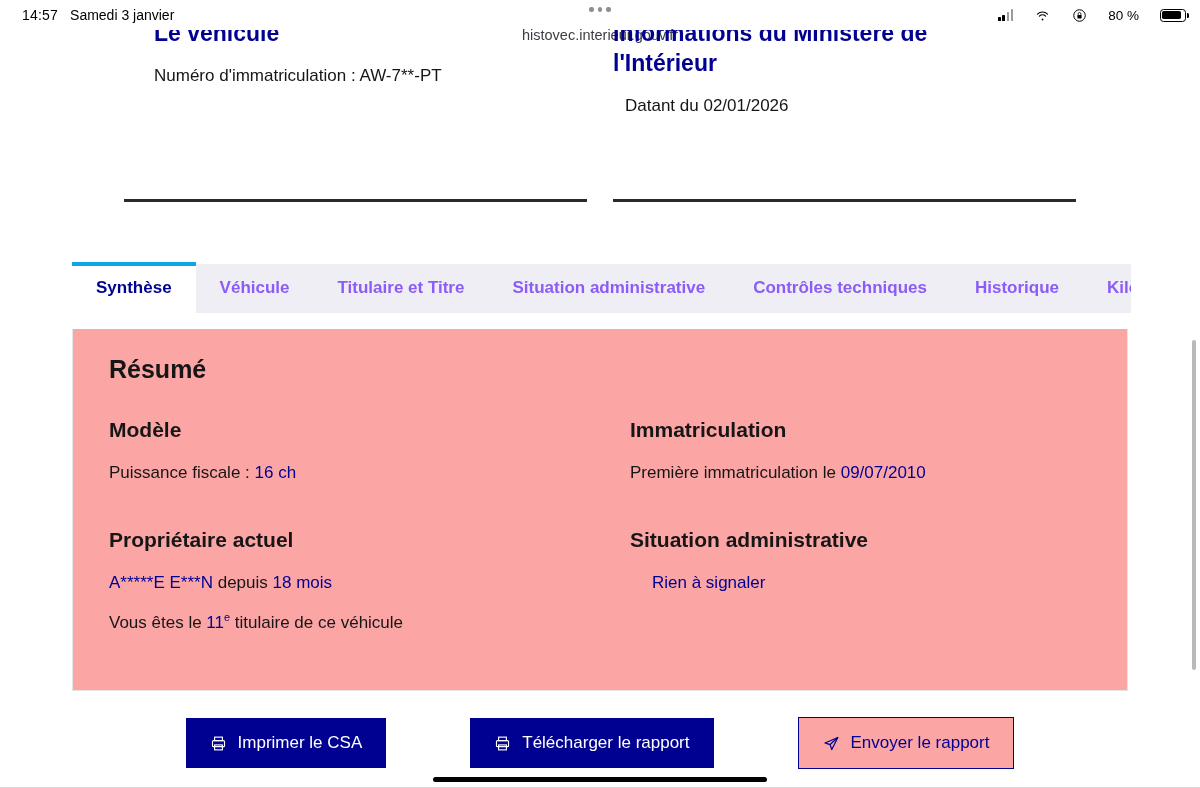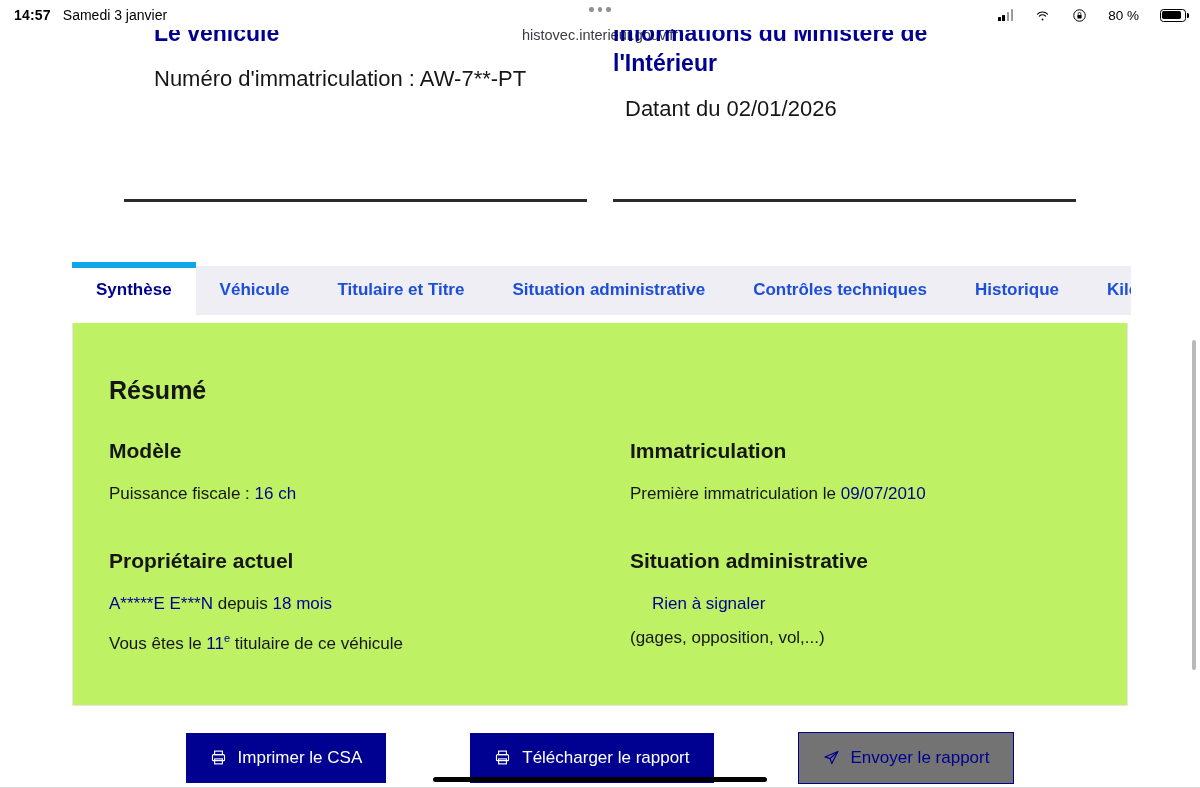--- a/index.html
+++ b/index.html
@@ -15,21 +15,21 @@
   .statusbar {
     height: 30px;
     display: flex;
     align-items: center;
     padding: 0 14px;
     font-size: 14px;
     color: #000;
     position: relative;
   }
   .sb-left { display: flex; align-items: center; gap: 12px; white-space: nowrap; }
-  .sb-time { font-weight: 700; letter-spacing: .2px; }
+  .sb-time { font-weight: 400; letter-spacing: .2px; margin-left: 8px; }
   .sb-date { font-weight: 400; }
   .sb-right {
     margin-left: auto;
     display: flex;
     align-items: center;
     gap: 21px;
     white-space: nowrap;
   }
   .sb-battery-text { font-size: 13.5px; }
   .battery {
@@ -105,21 +105,21 @@
     margin: 0;
     font-size: 23px;
     line-height: 30px;
     font-weight: 700;
     color: #000091;
     padding-top: 0;
     margin-top: -12px;
   }
   .card p {
     margin: 18px 0 0 0;
-    font-size: 22px;
+    font-size: 17px;
     color: #161616;
   }
   .card.right h2 { width: 330px; }
   .card.right p { margin-left: 12px; }
   .card.left p { margin-left: 30px; }
   .card.left h2 { margin-left: 30px; }
 
   
   .tabs-region {
     margin-top: 60px;
@@ -129,43 +129,43 @@
   .tabs {
     display: flex;
     align-items: flex-end;
     gap: 0;
     position: relative;
     z-index: 2;
   }
   .tab {
     font-size: 17px;
     font-weight: 700;
-    color: #1d4ed8;
+    color: #8b5cf6;
     background: #eeeef4;
     padding: 13px 24px 14px 24px;
     border: none;
     cursor: pointer;
     white-space: nowrap;
     line-height: 22px;
     font-family: "Liberation Sans", sans-serif;
   }
   .tab.active {
     background: #ffffff;
     color: #000091;
-    border-top: 6px solid #0ea5e9;
+    border-top: 4px solid #0ea5e9;
     padding-top: 11px;
   }
   .tab.clipped { overflow: hidden; }
 
   .panel {
-    background: #bef264;
+    background: #fca5a5;
     border: 1px solid #e5e5e5;
     border-top: none;
-    margin-top: 8px;
-    padding: 53px 36px 40px 36px;
+    margin-top: 16px;
+    padding: 26px 36px 40px 36px;
     min-height: 362px;
   }
   .panel h3 {
     margin: 0 0 0 0;
     font-size: 25px;
     font-weight: 700;
     color: #161616;
   }
   .cols {
     display: flex;
@@ -208,21 +208,21 @@
     cursor: pointer;
     border: none;
     font-family: "Liberation Sans", sans-serif;
     line-height: 22px;
   }
   .btn-fill {
     background: #000091;
     color: #ffffff;
   }
   .btn-outline {
-    background: #737373;
+    background: #fca5a5;
     color: #000091;
     border: 1px solid #000091;
   }
   .ic { display: inline-block; width: 17px; height: 17px; flex: 0 0 auto; }
 
   
   .scrollbar {
     position: absolute;
     right: 4px;
     top: 310px;
@@ -336,21 +336,20 @@
         </div>
 
         <div class="col right">
           <div class="sec-title">Immatriculation</div>
           <div class="line">
             <span>Première immatriculation le </span><span class="blue">09/07/2010</span>
           </div>
 
           <div class="sec-title spaced">Situation administrative</div>
           <div class="line blue indent">Rien à signaler</div>
-          <div class="line">(gages, opposition, vol,...)</div>
         </div>
       </div>
     </div>
   </div>
 
   <div class="footer">
     <button class="btn btn-fill">
       <svg class="ic" viewBox="0 0 24 24">
         <rect x="6.5" y="3" width="11" height="5" stroke="#fff" stroke-width="1.6" fill="none"></rect>
         <rect x="3.5" y="8" width="17" height="8.5" rx="1.4" stroke="#fff" stroke-width="1.6" fill="none"></rect>

